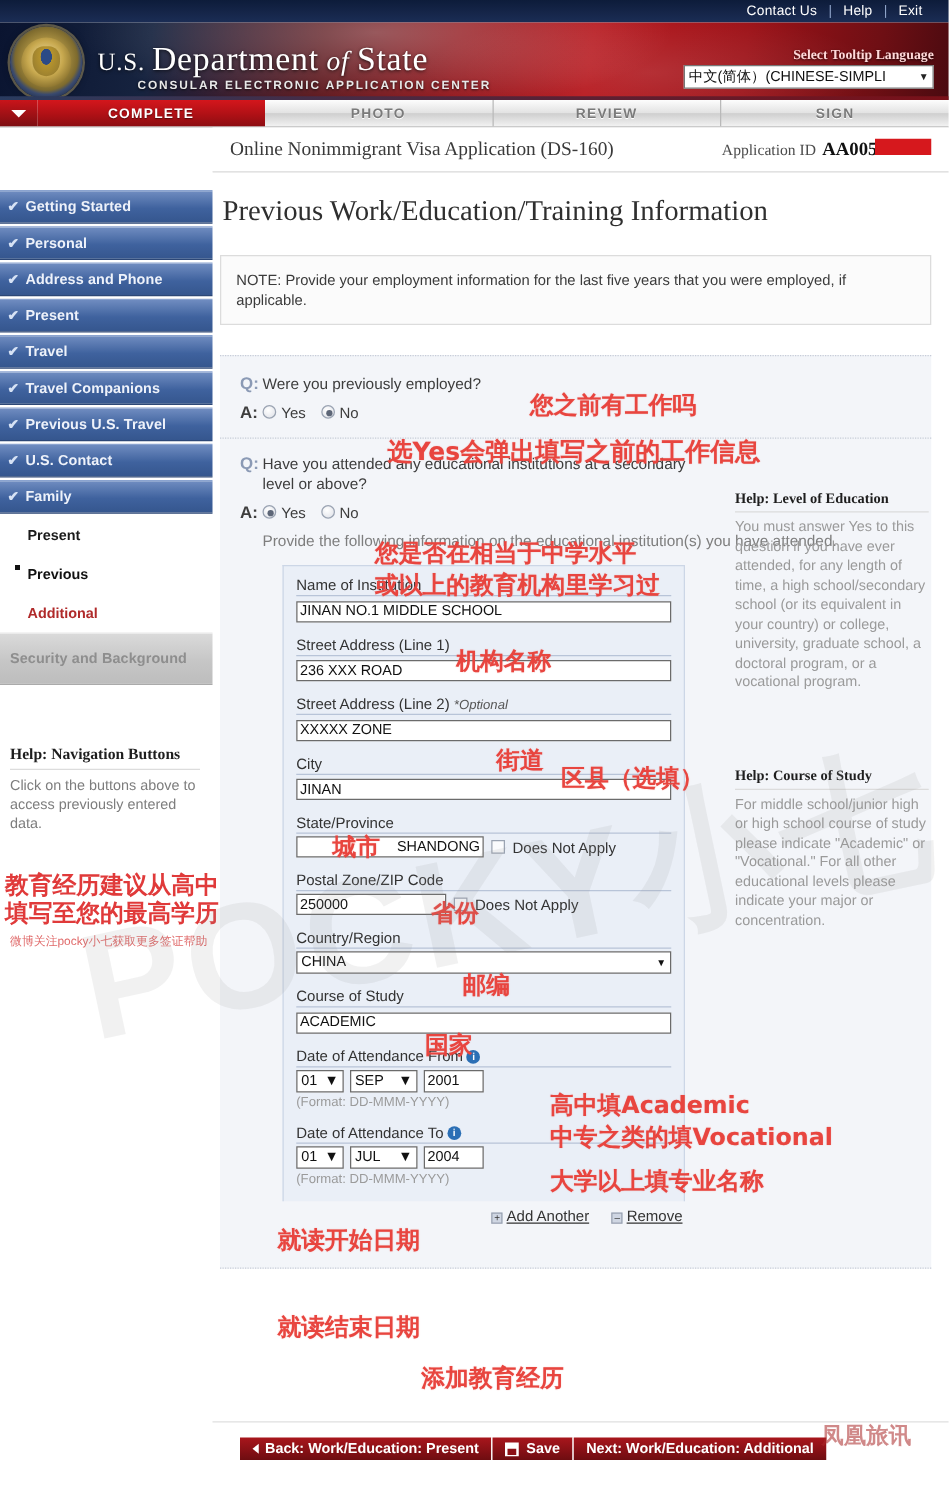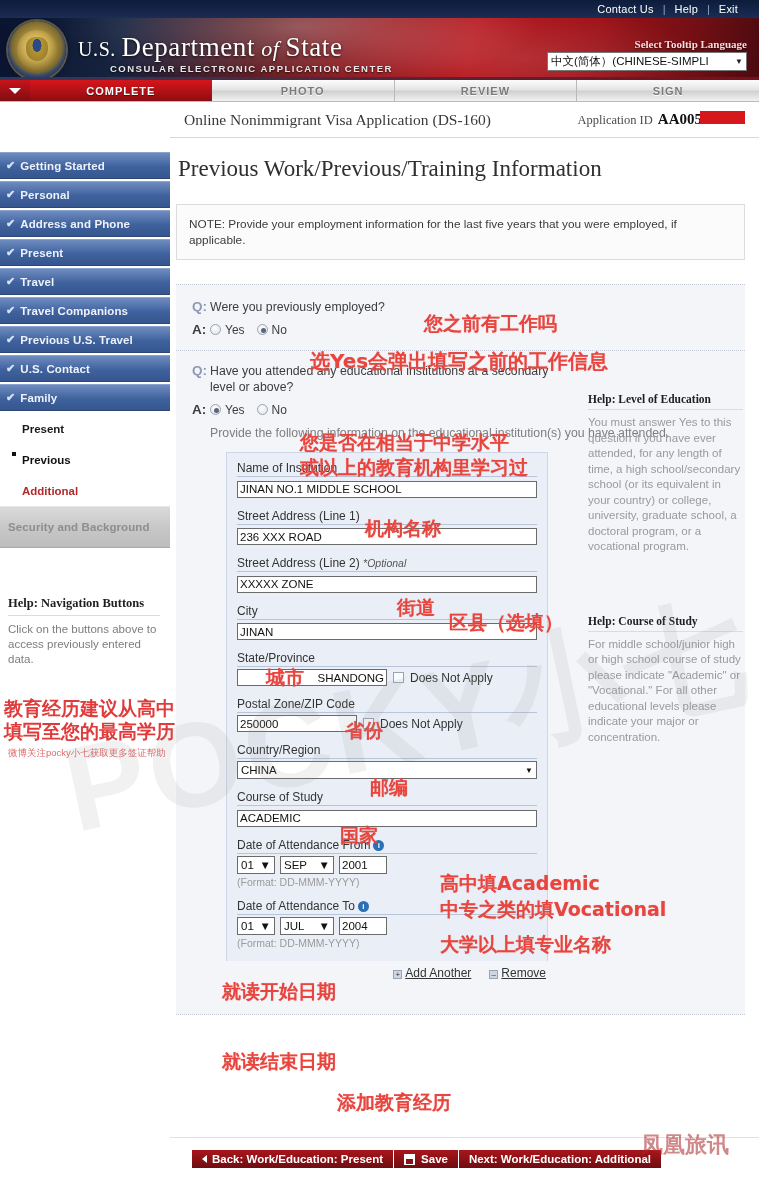--- a/index.html
+++ b/index.html
@@ -319,21 +319,21 @@
     text-shadow:0 0 1px rgba(232,69,63,.4);
   }
 
   
   .wm {
     position:absolute; left:60px; top:640px; font-size:120px; font-weight:bold;
     color:rgba(150,150,150,.13); font-family:"Liberation Sans", sans-serif;
     transform:rotate(-12deg); letter-spacing:4px; pointer-events:none; z-index:3;
   }
   .wm2 {
-    position:absolute; right:30px; bottom:28px; font-size:22px; font-weight:bold;
+    position:absolute; right:30px; bottom:28px; font-size:18px; font-weight:bold;
     color:rgba(170,40,40,.55); font-family:"DejaVu Sans", sans-serif;
     pointer-events:none; z-index:6;
   }
 </style>
 </head>
 <body>
 
 <div class="topbar">
   <a href="#">Contact Us</a>
   <span class="sep">|</span>
@@ -438,21 +438,21 @@
       <p>Click on the buttons above to access previously entered data.</p>
     </div>
 
     <div class="side-note">教育经历建议从高中</div>
     <div class="side-note" style="margin-top:0">填写至您的最高学历</div>
     <div class="side-note-sm">微博关注pocky小七获取更多签证帮助</div>
   </div>
 
   <div class="main">
 
-    <div class="page-title">Previous Work/Previous/Training Information</div>
+    <div class="page-title">Previous Work/Education/Training Information</div>
 
     <div class="note-box">NOTE: Provide your employment information for the last five years that you were employed, if applicable.</div>
 
     <div class="qpanel">
 
       <div class="qrow">
         <span class="qmark">Q:</span>
         <span class="qtext">Were you previously employed?</span>
       </div>
       <div class="arow">

